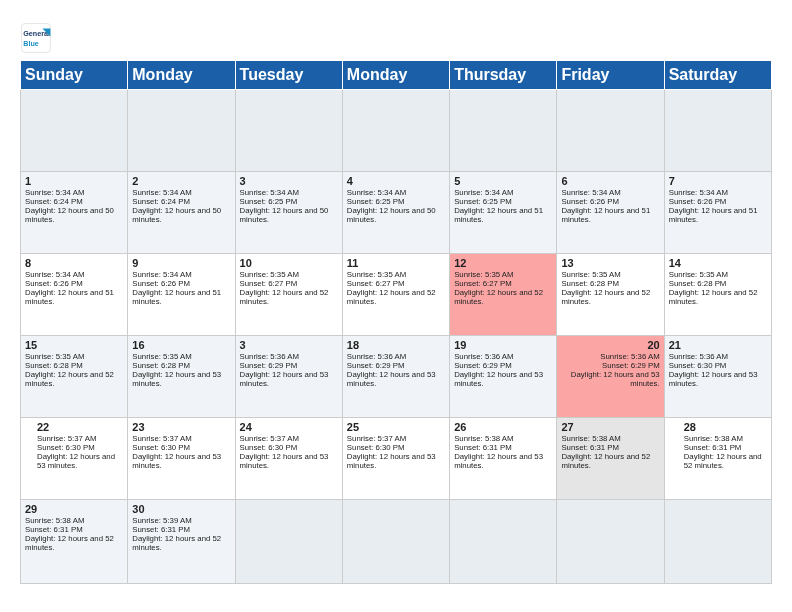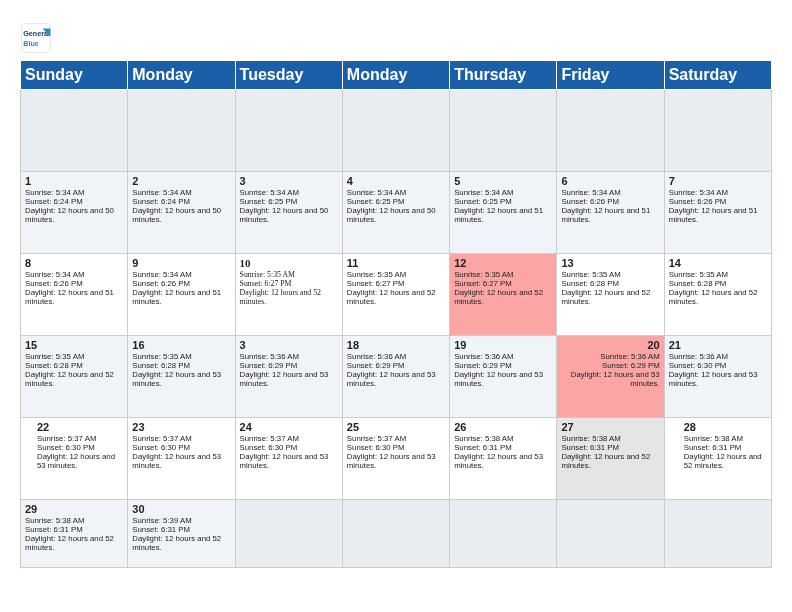--- a/index.html
+++ b/index.html
@@ -82,21 +82,21 @@
       font-size: 11px;
       font-weight: bold;
       color: #222;
       display: block;
       margin-bottom: 1px;
     }
     .empty-cell {
       background: #e8edf2 !important;
     }
     .last-row td {
-      height: 68px;
+      height: 84px;
     }
   </style>
 </head>
 <body>
 
 <div class="page">
   <div class="header-row">
     <div class="logo">
       <svg class="logo-icon" viewBox="0 0 40 40">
         <rect x="2" y="2" width="36" height="36" rx="4" fill="#fff" stroke="#ddd" stroke-width="1"></rect>
@@ -187,21 +187,21 @@
             <div>Sunrise: 5:34 AM</div>
             <div>Sunset: 6:26 PM</div>
             <div>Daylight: 12 hours and 51 minutes.</div>
           </td>
           <td style="background: rgb(255, 255, 255);">
             <span class="day-num">9</span>
             <div>Sunrise: 5:34 AM</div>
             <div>Sunset: 6:26 PM</div>
             <div>Daylight: 12 hours and 51 minutes.</div>
           </td>
-          <td style="background: rgb(255, 255, 255); font-family: Liberation Serif, serif;">
+          <td style="background: rgb(255, 255, 255);">
             <span class="day-num">10</span>
             <div>Sunrise: 5:35 AM</div>
             <div>Sunset: 6:27 PM</div>
             <div>Daylight: 12 hours and 52 minutes.</div>
           </td>
           <td style="background: rgb(255, 255, 255);">
             <span class="day-num">11</span>
             <div>Sunrise: 5:35 AM</div>
             <div>Sunset: 6:27 PM</div>
             <div>Daylight: 12 hours and 52 minutes.</div>

